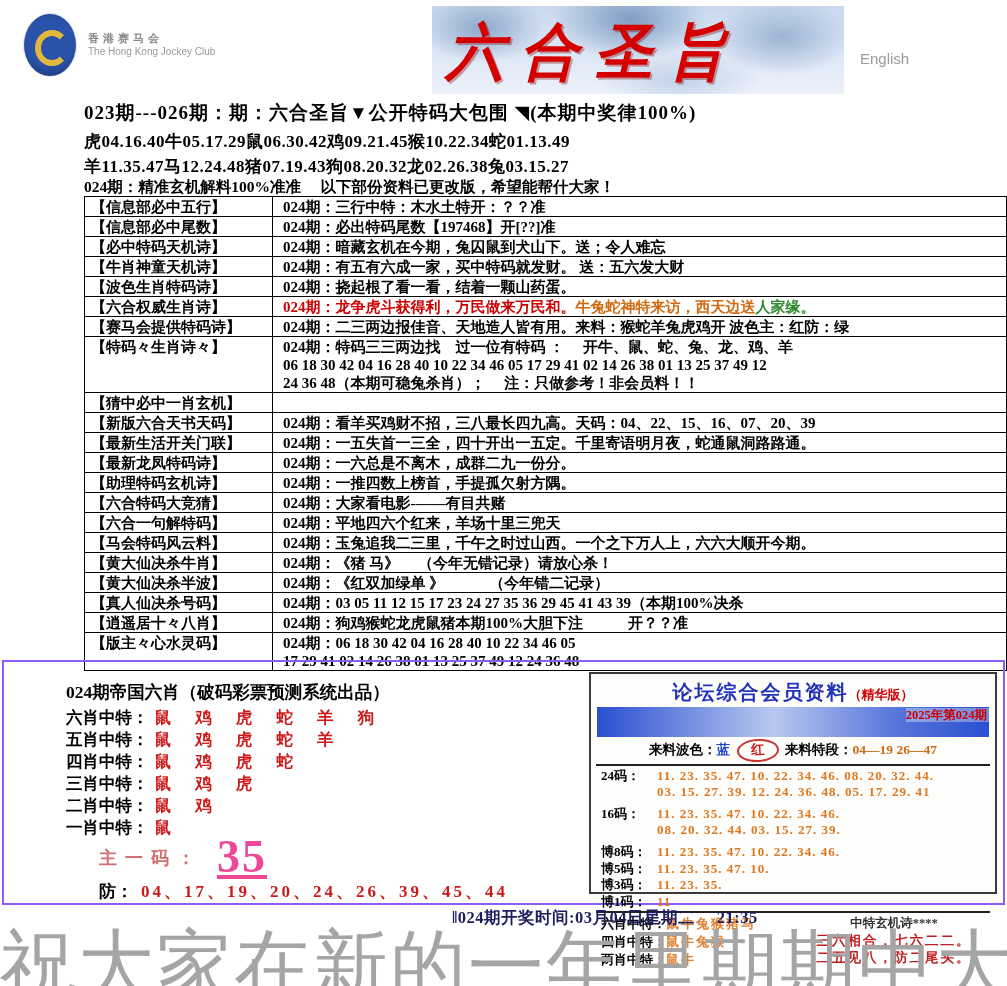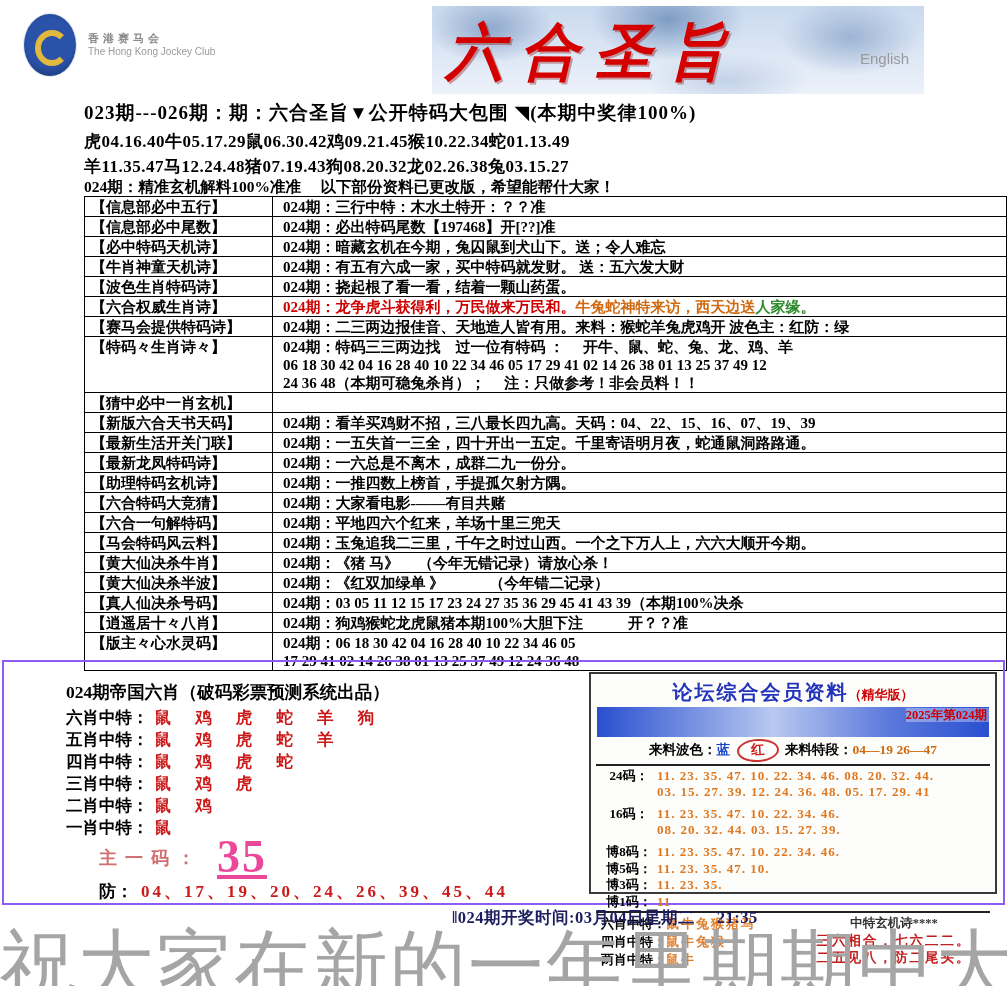--- a/index.html
+++ b/index.html
@@ -10,21 +10,21 @@
   
   .logo{position:absolute;left:24px;top:14px;display:flex;align-items:center;}
   .logo-mark{width:52px;height:62px;border-radius:50%;position:relative;
     background:radial-gradient(circle at 50% 45%, #2a52a8 55%, #16316e 100%);
     box-shadow:0 0 0 1px #dfe6f0;}
   .horseshoe{position:absolute;left:11px;top:16px;width:22px;height:24px;
     border:6px solid #e2b93c;border-radius:50%;border-right-color:transparent;}
   .logo-text{margin-left:12px;line-height:14px;}
   .logo-cn{color:#8a8a8a;font-size:11px;letter-spacing:4px;}
   .logo-en{color:#9a9a9a;font-size:10px;font-family:"Liberation Sans",sans-serif;font-weight:normal;}
-  .banner{position:absolute;left:432px;top:6px;width:492px;height:88px;overflow:hidden;
+  .banner{position:absolute;left:432px;top:6px;width:412px;height:88px;overflow:hidden;
     background:
       radial-gradient(90px 50px at 12% 25%, #8fa8cc 0%, rgba(143,168,204,0) 70%),
       radial-gradient(110px 60px at 48% 15%, #7e9cc4 0%, rgba(126,156,196,0) 70%),
       radial-gradient(100px 55px at 85% 35%, #9db4d4 0%, rgba(157,180,212,0) 70%),
       radial-gradient(120px 40px at 60% 85%, #c2d2e8 0%, rgba(194,210,232,0) 70%),
       linear-gradient(180deg,#c9d9ee,#edf2fa);}
   .banner-title{position:absolute;left:14px;top:8px;font-size:58px;color:#d40000;
     font-style:italic;letter-spacing:16px;text-shadow:2px 2px 0 rgba(130,0,0,.35);
     transform:scaleY(1.05);white-space:nowrap;}
   .english{position:absolute;left:860px;top:50px;color:#9a9a9a;font-size:15px;
@@ -61,21 +61,21 @@
   .panel-bar{margin:1px 6px 0 6px;height:30px;line-height:14px;text-align:right;
     background:linear-gradient(90deg,#2a4fd0 0%,#b8c8f0 45%,#5a78dc 75%,#2a4fd0 100%);}
   .panel-bar .period{color:#cc0000;font-size:12.5px;padding-right:2px;background:rgba(255,255,255,.35);}
   .source-row{margin-top:2px;text-align:center;font-size:13.5px;}
   .blue-txt{color:#1a43cc;}
   .red-circle{display:inline-block;border:2px solid #cc3333;border-radius:50%;
     padding:0 12px 1px 12px;color:#cc1a1a;transform:rotate(-3deg);}
   .range-val{color:#d06a10;}
   .panel-hr{border:none;border-top:2px solid #222;margin:2px 5px;}
   .crow{display:flex;margin:1px 0 1px 10px;font-size:13px;line-height:15.5px;}
-  .crow .clabel{flex:0 0 56px;text-align:center;}
+  .crow .clabel{flex:0 0 56px;text-align:left;}
   .crow .cval{color:#e07820;white-space:pre-line;letter-spacing:1px;}
   .gap{margin-bottom:7px;}
   .panel-bottom{display:flex;margin:2px 0 0 10px;}
   .pz{flex:0 0 200px;font-size:13px;line-height:18px;}
   .pz .val{color:#e08030;letter-spacing:2px;}
   .poem{flex:1;font-size:13px;line-height:17px;padding-right:8px;}
   .poem-title{text-align:center;color:#333;font-size:12.5px;}
   .poem-line{color:#c22020;font-size:13.5px;letter-spacing:2px;text-align:center;}
   
   .draw-time{position:absolute;left:452px;top:907px;font-size:16.5px;color:#1c1c5e;letter-spacing:0.5px;text-align:center;}
@@ -140,21 +140,21 @@
     <div class="tlabel">【特码々生肖诗々】</div>
     <div class="tcontent">024期：特码三三两边找　过一位有特码 ：　 开牛、鼠、蛇、兔、龙、鸡、羊
 06 18 30 42 04 16 28 40 10 22 34 46 05 17 29 41 02 14 26 38 01 13 25 37 49 12
 24 36 48（本期可稳兔杀肖）；　 注：只做参考！非会员料！！</div>
   </div>
   <div class="trow">
     <div class="tlabel">【猜中必中一肖玄机】</div>
   </div>
   <div class="trow">
     <div class="tlabel">【新版六合天书天码】</div>
-    <div class="tcontent">024期：看羊买鸡财不招，三八最长四九高。天码：04、22、15、16、07、19、39</div>
+    <div class="tcontent">024期：看羊买鸡财不招，三八最长四九高。天码：04、22、15、16、07、20、39</div>
   </div>
   <div class="trow">
     <div class="tlabel">【最新生活开关门联】</div>
     <div class="tcontent">024期：一五失首一三全，四十开出一五定。千里寄语明月夜，蛇通鼠洞路路通。</div>
   </div>
   <div class="trow">
     <div class="tlabel">【最新龙凤特码诗】</div>
     <div class="tcontent">024期：一六总是不离木，成群二九一份分。</div>
   </div>
   <div class="trow">

